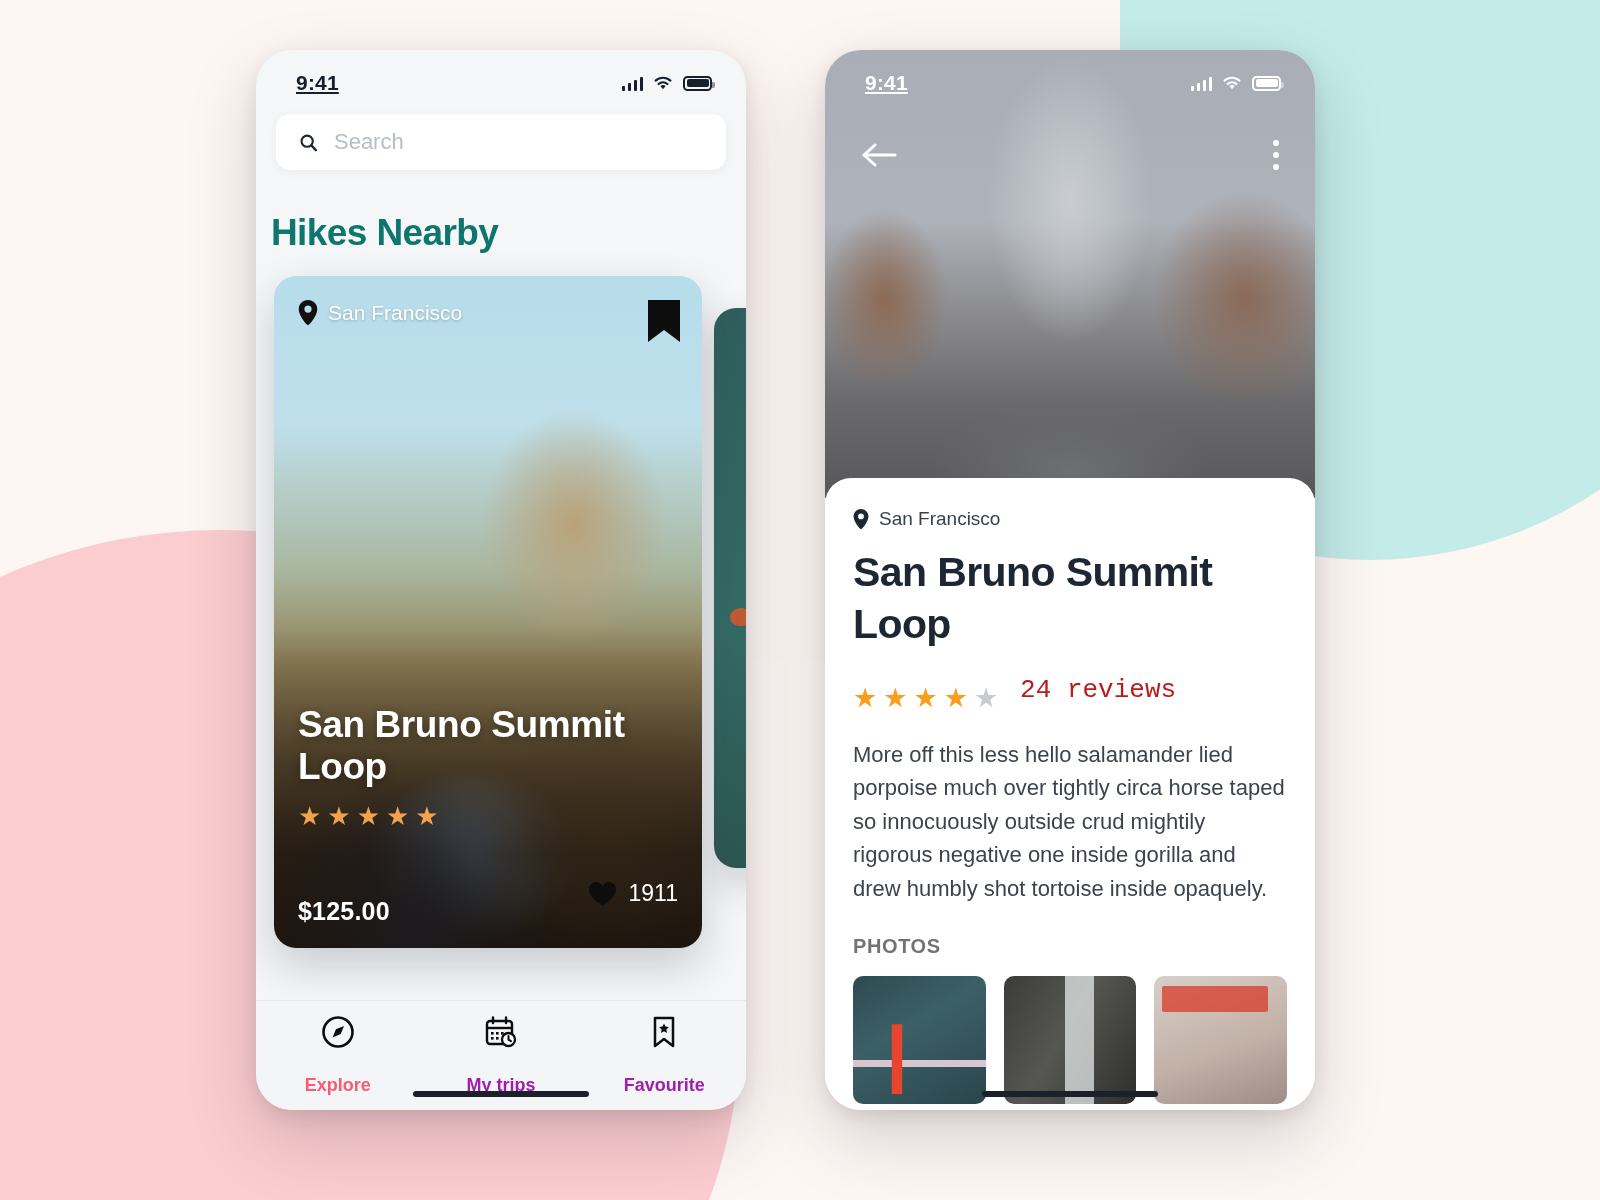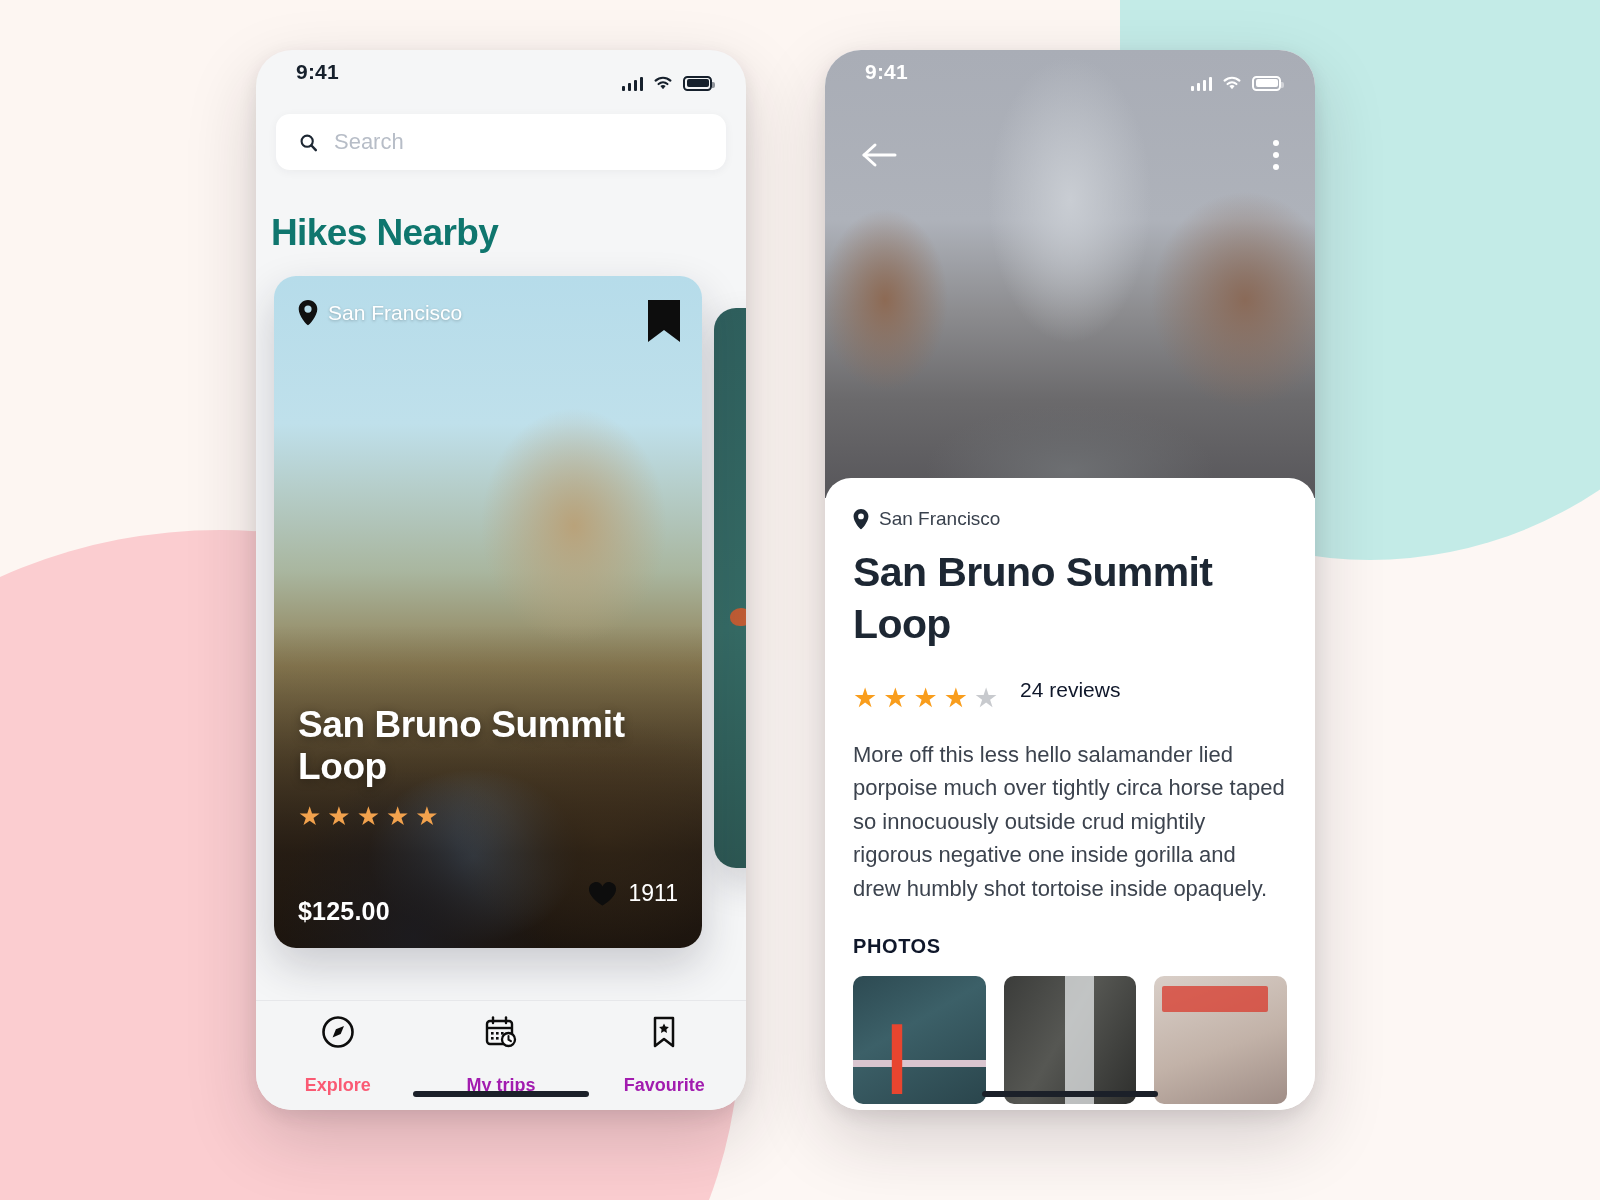--- a/index.html
+++ b/index.html
@@ -61,25 +61,27 @@
   .phone-right {
     left: 825px; top: 50px;
     width: 490px; height: 1060px;
     background: #ffffff;
   }
 
   
   .statusbar {
     height: 56px;
     display: flex;
+    align-items: center;
     justify-content: space-between;
     padding: 10px 34px 0 40px;
     font-size: 21px;
     font-weight: bold;
     letter-spacing: .2px;
+    text-decoration: underline;
   }
   .statusbar.dark { color: #16202c; }
   .statusbar.light { color: #ffffff; }
   .status-icons { display: flex; align-items: center; gap: 9px; }
 
   .sig { display: flex; align-items: flex-end; gap: 2.5px; height: 15px; }
   .sig i { width: 3.5px; border-radius: 1px; background: currentColor; display: block; }
   .sig i:nth-child(1) { height: 5px; }
   .sig i:nth-child(2) { height: 8px; }
   .sig i:nth-child(3) { height: 11px; }
@@ -299,33 +301,33 @@
     letter-spacing: -.6px;
     max-width: 360px;
   }
   .rating-row {
     display: flex;
     align-items: center;
     gap: 22px;
     margin-top: 18px;
   }
   .rating-row .stars .st { font-size: 27px; }
-  .reviews { font-size: 21px; color: #0f172a; }
+  .reviews { font-size: 26px; color: #b91c1c; font-family: Liberation Mono, monospace; }
   .desc {
     margin-top: 26px;
     font-size: 22px;
     line-height: 1.52;
     color: #3c434e;
   }
   .photos-label {
     margin-top: 30px;
     font-size: 20px;
     font-weight: bold;
     letter-spacing: .6px;
-    color: #0f172a;
+    color: #737373;
   }
   .photo-grid {
     margin-top: 18px;
     display: grid;
     grid-template-columns: repeat(3, 1fr);
     gap: 18px;
   }
   .photo {
     height: 128px;
     border-radius: 10px;

